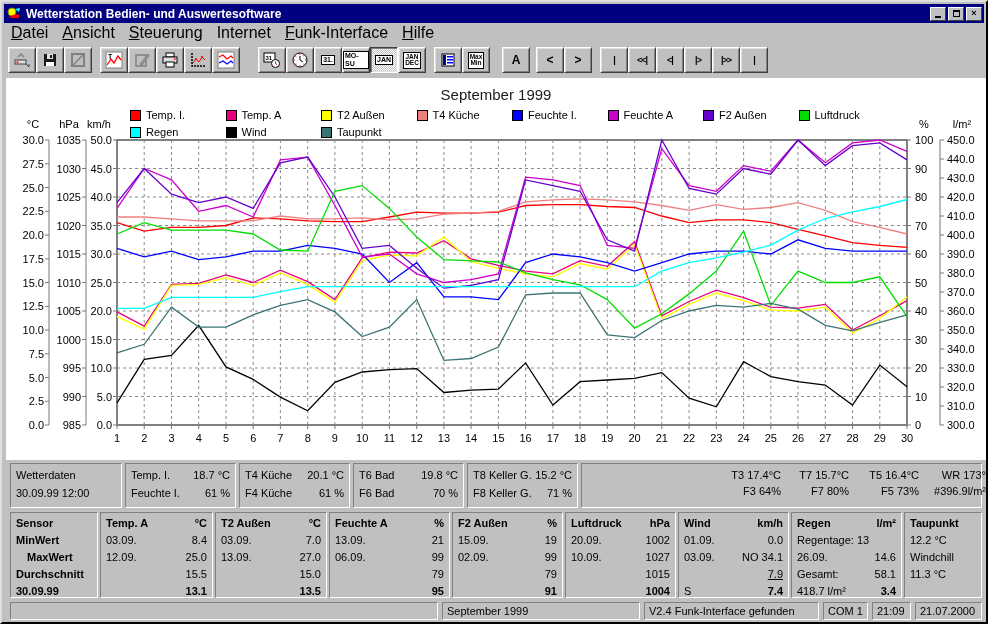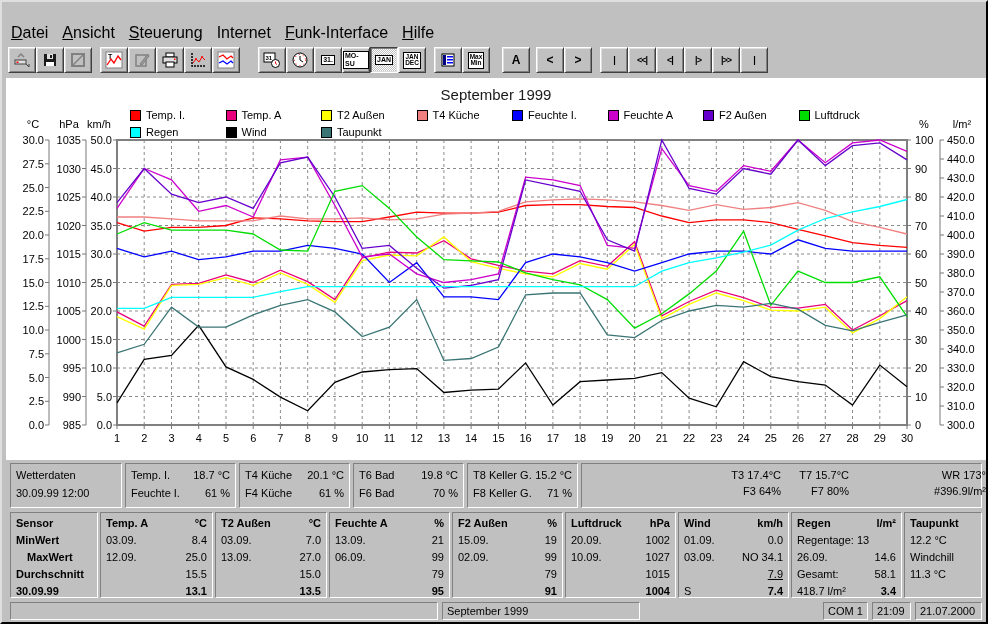--- a/index.html
+++ b/index.html
@@ -52,20 +52,41 @@
   
   .statusbar{position:absolute;left:0;top:599px;width:988px;height:22px;}
   .sp{position:absolute;top:1px;height:18px;background:#c0c0c0;border:1px solid;border-color:#808080 #fff #fff #808080;
       padding:2px 4px;white-space:nowrap;overflow:hidden;}
 </style>
 </head>
 <body>
 
 <div class="win">
 
+  <div class="titlebar">
+    <span class="appicon">
+      <svg width="16" height="16" viewBox="0 0 16 16">
+        <circle cx="6" cy="6" r="4" fill="#ffff00" stroke="#808000"></circle>
+        <path d="M3 12 L13 12 L13 9 C10 7 6 9 3 12 Z" fill="#ff0000"></path>
+        <path d="M9 3 L14 2 L13 6 Z" fill="#00ffff"></path>
+      </svg>
+    </span>
+    <span class="title">Wetterstation Bedien- und Auswertesoftware</span>
+    <span class="winbtns">
+      <span class="wbtn">
+          <span class="glyph-min"></span>
+        </span>
+      <span class="wbtn">
+          <span class="glyph-max"></span>
+        </span>
+      <span class="wbtn">
+          <span>×</span>
+        </span>
+    </span>
+  </div>
 
   <div class="menubar">
     <span class="menuitem"><u>D</u>atei</span>
     <span class="menuitem"><u>A</u>nsicht</span>
     <span class="menuitem"><u>S</u>teuerung</span>
     <span class="menuitem">Internet</span>
     <span class="menuitem"><u>F</u>unk-Interface</span>
     <span class="menuitem"><u>H</u>ilfe</span>
   </div>
 
@@ -494,20 +515,24 @@
       </div>
       <div class="cell" style="left: 579px; top: 461px; width: 401px; height: 45px;">
         <div style="position: absolute; top: 5px; width: 95px; text-align: right; right: 200px; white-space: nowrap;">
           <div>T3 17.4°C</div>
           <div style="margin-top: 4px;">F3 64%</div>
         </div>
         <div style="position: absolute; top: 5px; width: 95px; text-align: right; right: 132px; white-space: nowrap;">
           <div>T7 15.7°C</div>
           <div style="margin-top: 4px;">F7 80%</div>
         </div>
+        <div style="position: absolute; top: 5px; width: 95px; text-align: right; right: 62px; white-space: nowrap;">
+          <div>T5 16.4°C</div>
+          <div style="margin-top: 4px;">F5 73%</div>
+        </div>
         <div style="position: absolute; top: 5px; width: 95px; text-align: right; right: -5px; white-space: nowrap;">
           <div>WR 173°</div>
           <div style="margin-top: 4px;">#396.9l/m²</div>
         </div>
       </div>
     </div>
 
   <div id="sensortable">
       <div class="cell" style="left: 8px; top: 510px; width: 88px; height: 86px;">
         <div class="cl b" style="top: 4px; text-align: right;">Sensor</div>
@@ -592,18 +617,19 @@
         <div class="cl b" style="top: 4px;">Taupunkt</div>
         <div class="cl" style="top: 21px;">12.2 °C</div>
         <div class="cl" style="top: 38px;">Windchill</div>
         <div class="cl" style="top: 55px;">11.3 °C</div>
       </div>
     </div>
 
   <div class="statusbar">
     <div class="sp" style="left:8px;width:428px;"></div>
     <div class="sp" style="left:440px;width:198px;">September 1999</div>
+    <div class="sp" style="left:642px;width:175px;">V2.4 Funk-Interface gefunden</div>
     <div class="sp" style="left:821px;width:45px;">COM 1</div>
     <div class="sp" style="left:870px;width:39px;">21:09</div>
     <div class="sp" style="left:913px;width:67px;">21.07.2000</div>
   </div>
 
 </div>
 
 </body></html>

